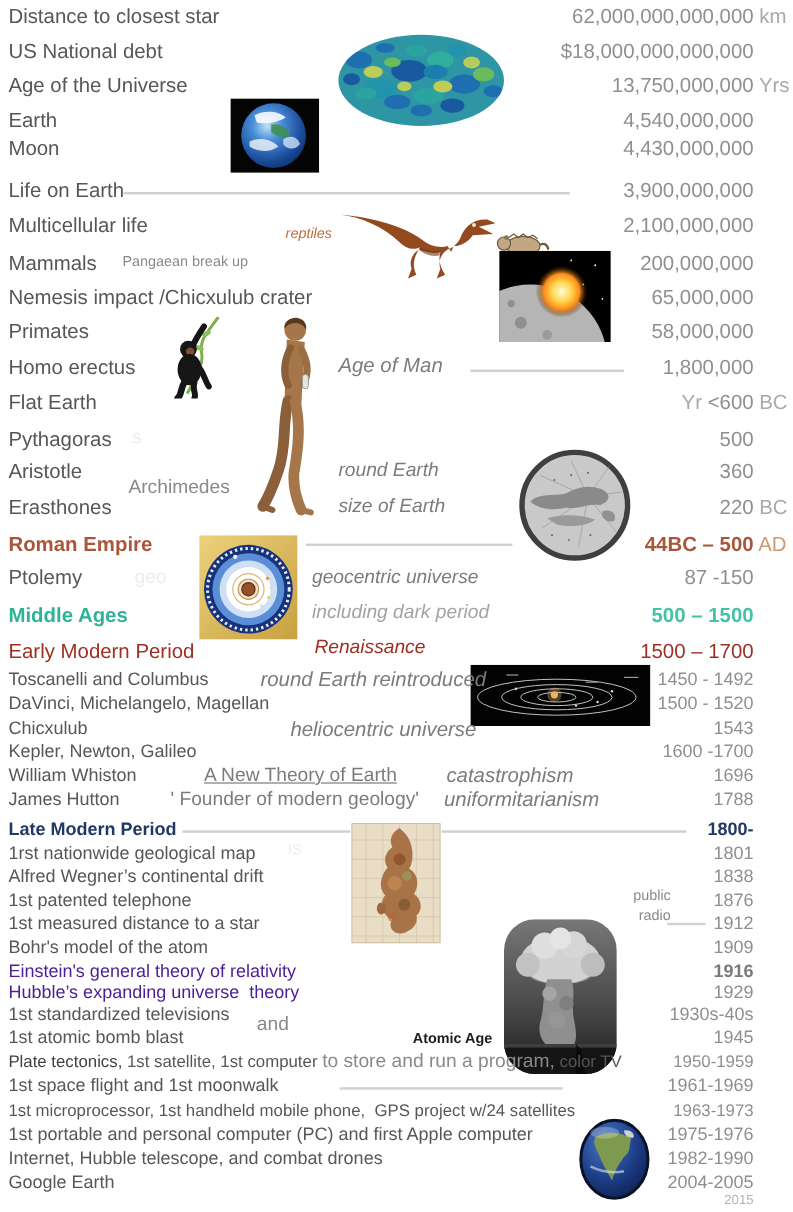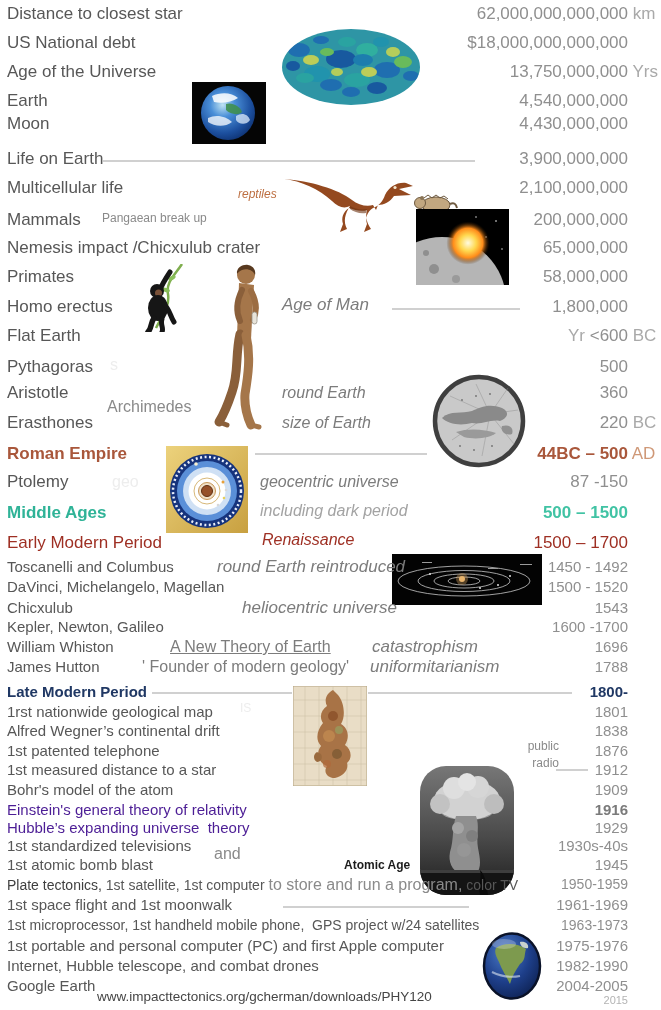--- a/index.html
+++ b/index.html
@@ -300,21 +300,20 @@
           </radialGradient>
         </defs>
       <ellipse cx="30" cy="34" rx="28" ry="32.5" fill="url(#oc)" stroke="#0a1228" stroke-width="2.5"></ellipse>
       <path d="M14,16 C22,10 36,11 44,17 C42,23 44,28 38,32 C34,38 30,44 28,52 C24,44 20,38 17,30 C14,24 12,20 14,16 Z" fill="#7d9a4e"></path>
       <path d="M38,10 C43,9 47,12 46,16 C42,17 38,14 38,10 Z" fill="#c9d2ce"></path>
       <path d="M10,40 C18,44 28,46 38,44" stroke="#dfe8f2" stroke-width="2" fill="none" opacity="0.6"></path>
       <ellipse cx="22" cy="12" rx="12" ry="5" fill="#ffffff" opacity="0.25"></ellipse>
     </svg>
   </div>
 
-  <div class="footer-url">www.impacttectonics.org/gcherman/downloads/PHY120</div>
   <div class="footer-year">2015</div>
 <div class="row s17" style="top: 3px;">
       <span class="lbl ">Distance to closest star</span>
       <span class="val"><span class="">62,000,000,000,000</span><span class="suf c-unit"> km</span></span>
     </div>
     <div class="row s17" style="top: 32px;">
       <span class="lbl ">US National debt</span>
       <span class="val"><span class="">$18,000,000,000,000</span></span>
     </div>
     <div class="row s17" style="top: 61px;">

